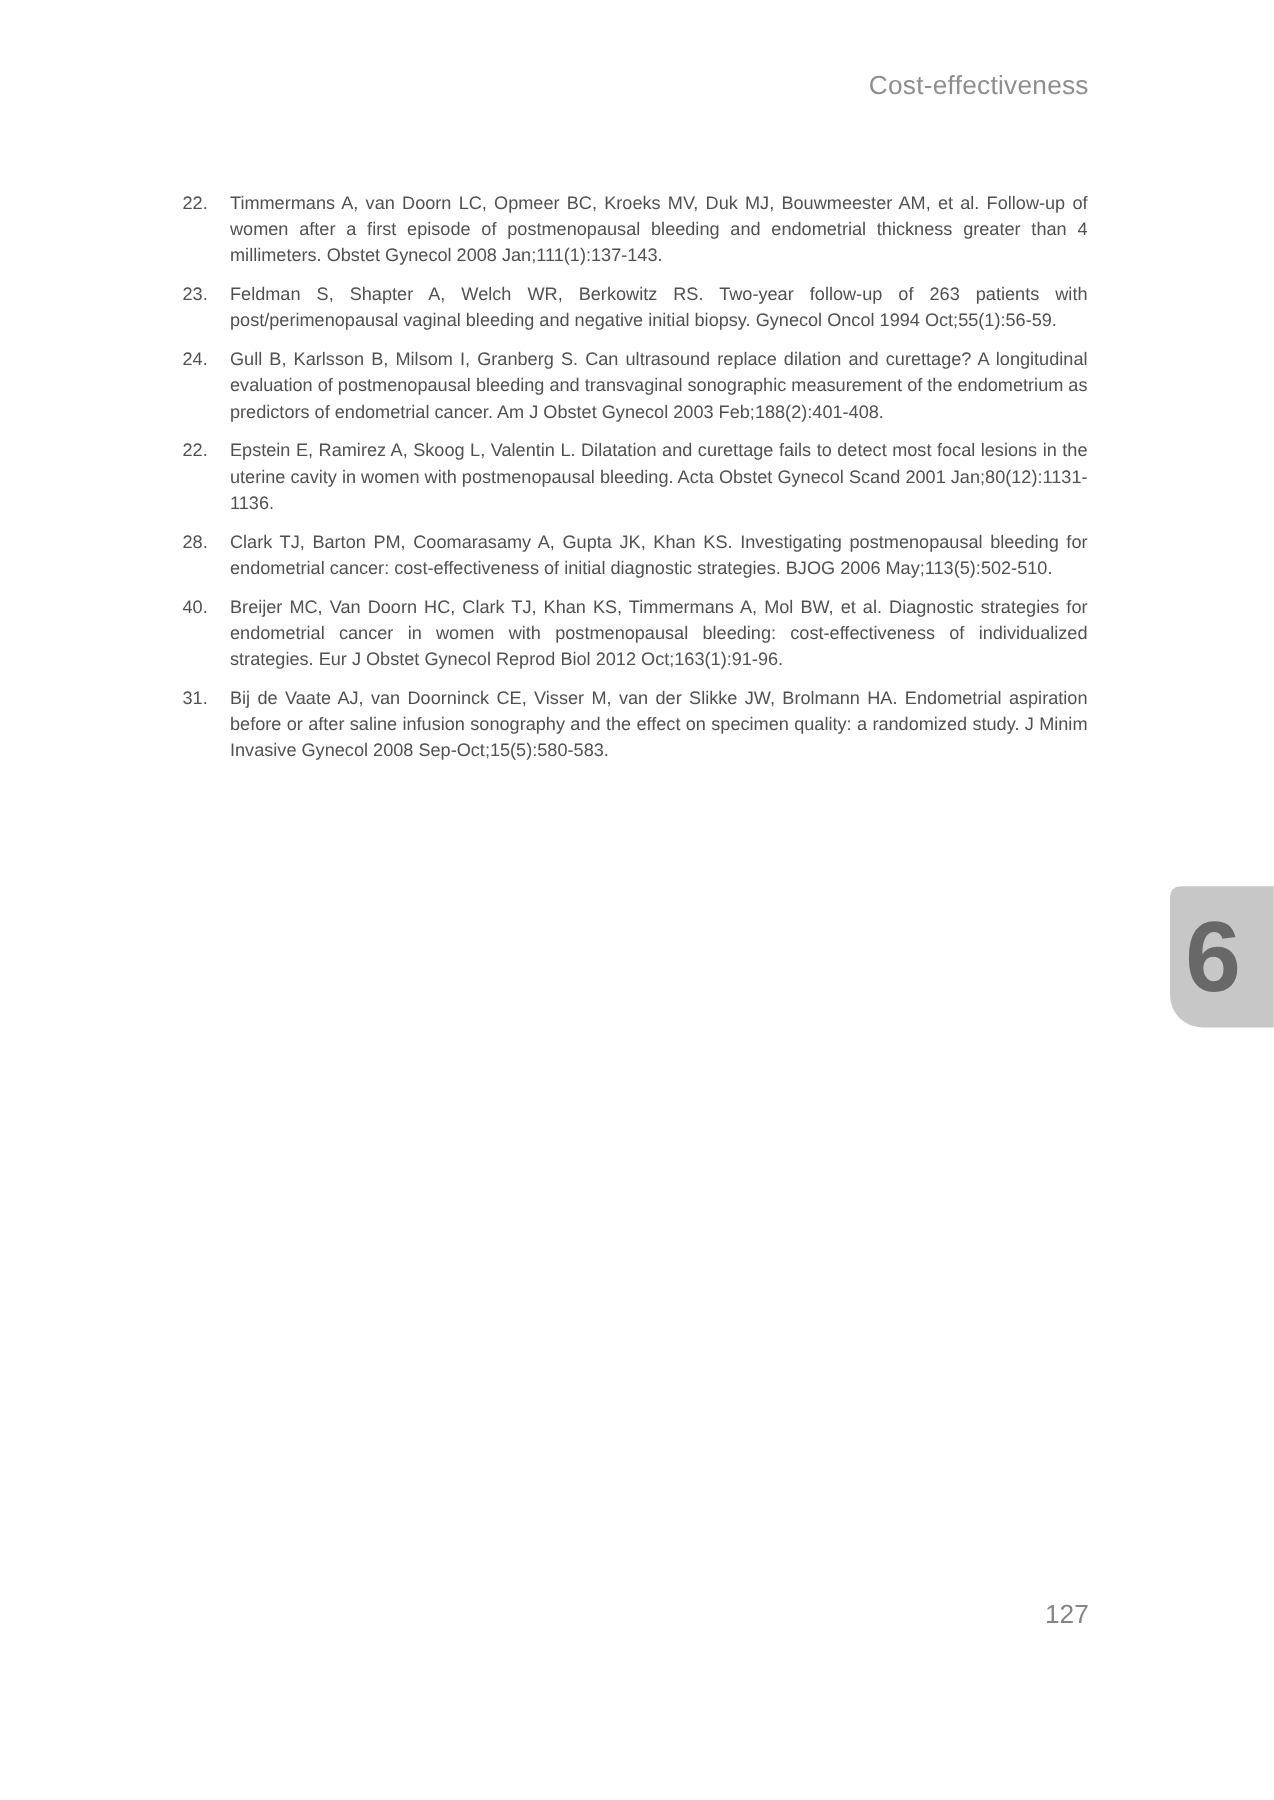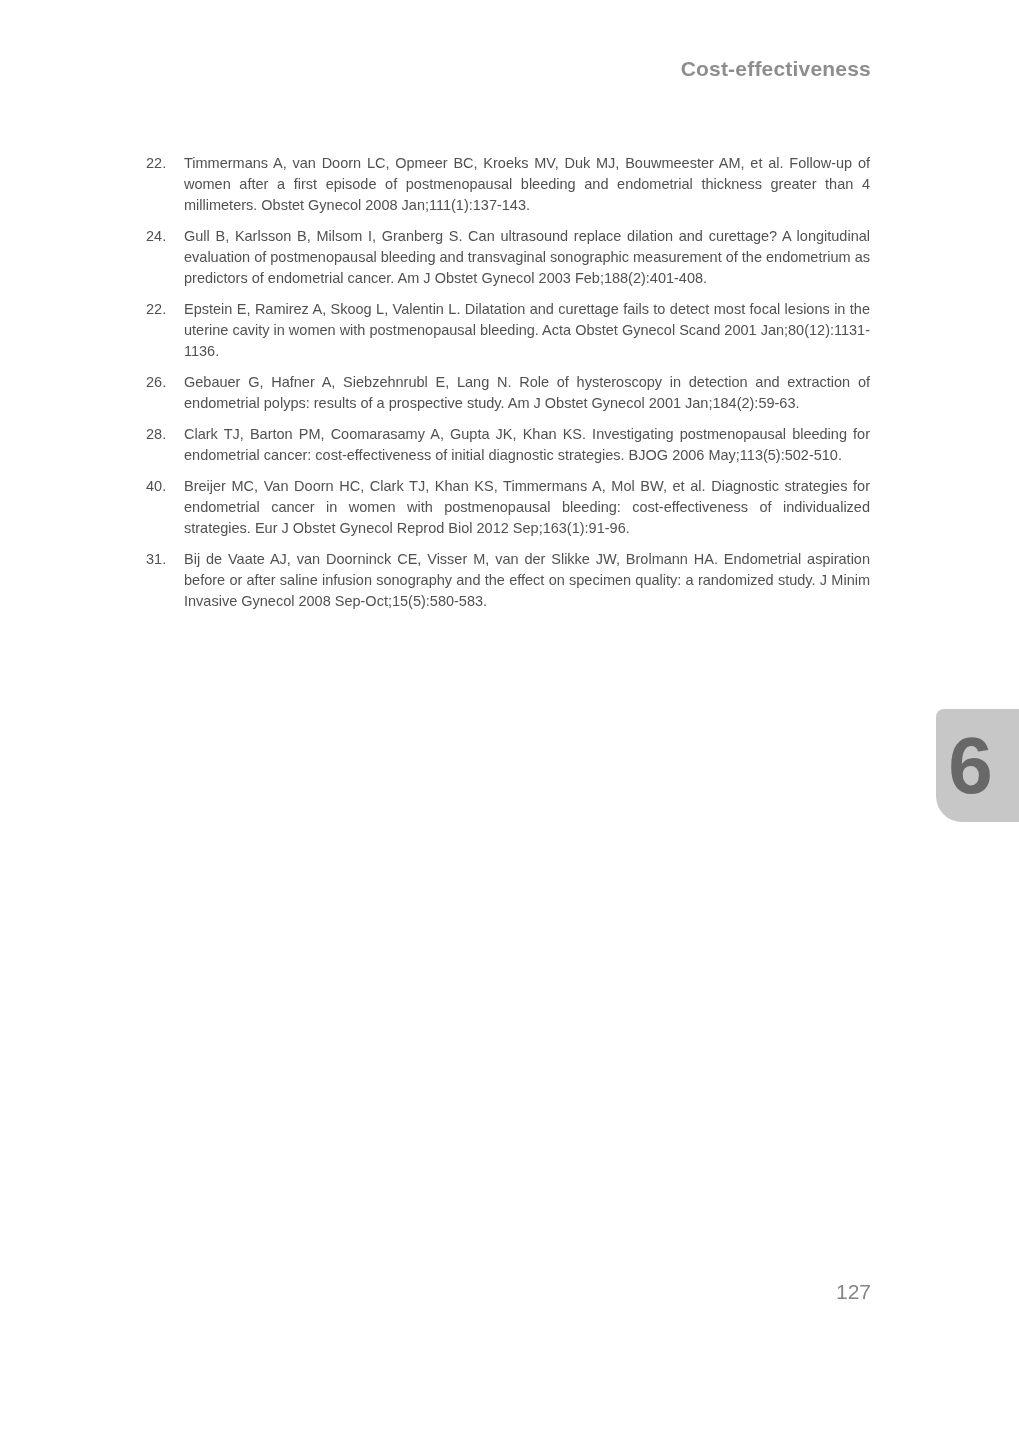--- a/index.html
+++ b/index.html
@@ -12,21 +12,21 @@
     height: 1440px;
     position: relative;
     overflow: hidden;
     font-family: "Liberation Sans", sans-serif;
   }
   .running-header {
     position: absolute;
     top: 57px;
     right: 148px;
     font-size: 21px;
-    font-weight: bold;
+    font-weight: normal;
     color: #8e8e8e;
     letter-spacing: 0.2px;
   }
   .reference-list {
     position: absolute;
     top: 153px;
     left: 146px;
     width: 724px;
     font-size: 14.5px;
     line-height: 21px;
@@ -76,38 +76,38 @@
 <body>
 
 <div class="running-header">Cost-effectiveness</div>
 
 <div class="reference-list" id="ref-list">
     <div class="ref">
       <span class="ref-num">22.</span>
       <span class="ref-text">Timmermans A, van Doorn LC, Opmeer BC, Kroeks MV, Duk MJ, Bouwmeester AM, et al. Follow-up of women after a first episode of postmenopausal bleeding and endometrial thickness greater than 4 millimeters. Obstet Gynecol 2008 Jan;111(1):137-143.</span>
     </div>
     <div class="ref">
+      <span class="ref-num">23.</span>
+      <span class="ref-text">Feldman S, Shapter A, Welch WR, Berkowitz RS. Two-year follow-up of 263 patients with post/perimenopausal vaginal bleeding and negative initial biopsy. Gynecol Oncol 1994 Oct;55(1):56-59.</span>
+    </div>
+    <div class="ref">
       <span class="ref-num">24.</span>
       <span class="ref-text">Gull B, Karlsson B, Milsom I, Granberg S. Can ultrasound replace dilation and curettage? A longitudinal evaluation of postmenopausal bleeding and transvaginal sonographic measurement of the endometrium as predictors of endometrial cancer. Am J Obstet Gynecol 2003 Feb;188(2):401-408.</span>
     </div>
     <div class="ref">
       <span class="ref-num">22.</span>
       <span class="ref-text">Epstein E, Ramirez A, Skoog L, Valentin L. Dilatation and curettage fails to detect most focal lesions in the uterine cavity in women with postmenopausal bleeding. Acta Obstet Gynecol Scand 2001 Jan;80(12):1131-1136.</span>
     </div>
     <div class="ref">
-      <span class="ref-num">26.</span>
-      <span class="ref-text">Gebauer G, Hafner A, Siebzehnrubl E, Lang N. Role of hysteroscopy in detection and extraction of endometrial polyps: results of a prospective study. Am J Obstet Gynecol 2001 Jan;184(2):59-63.</span>
-    </div>
-    <div class="ref">
       <span class="ref-num">28.</span>
       <span class="ref-text">Clark TJ, Barton PM, Coomarasamy A, Gupta JK, Khan KS. Investigating postmenopausal bleeding for endometrial cancer: cost-effectiveness of initial diagnostic strategies. BJOG 2006 May;113(5):502-510.</span>
     </div>
     <div class="ref">
       <span class="ref-num">40.</span>
-      <span class="ref-text">Breijer MC, Van Doorn HC, Clark TJ, Khan KS, Timmermans A, Mol BW, et al. Diagnostic strategies for endometrial cancer in women with postmenopausal bleeding: cost-effectiveness of individualized strategies. Eur J Obstet Gynecol Reprod Biol 2012 Sep;163(1):91-96.</span>
+      <span class="ref-text">Breijer MC, Van Doorn HC, Clark TJ, Khan KS, Timmermans A, Mol BW, et al. Diagnostic strategies for endometrial cancer in women with postmenopausal bleeding: cost-effectiveness of individualized strategies. Eur J Obstet Gynecol Reprod Biol 2012 Oct;163(1):91-96.</span>
     </div>
     <div class="ref">
       <span class="ref-num">31.</span>
       <span class="ref-text">Bij de Vaate AJ, van Doorninck CE, Visser M, van der Slikke JW, Brolmann HA. Endometrial aspiration before or after saline infusion sonography and the effect on specimen quality: a randomized study. J Minim Invasive Gynecol 2008 Sep-Oct;15(5):580-583.</span>
     </div>
   </div>
 
 <div class="chapter-tab">
   <span class="num">6</span>
 </div>

